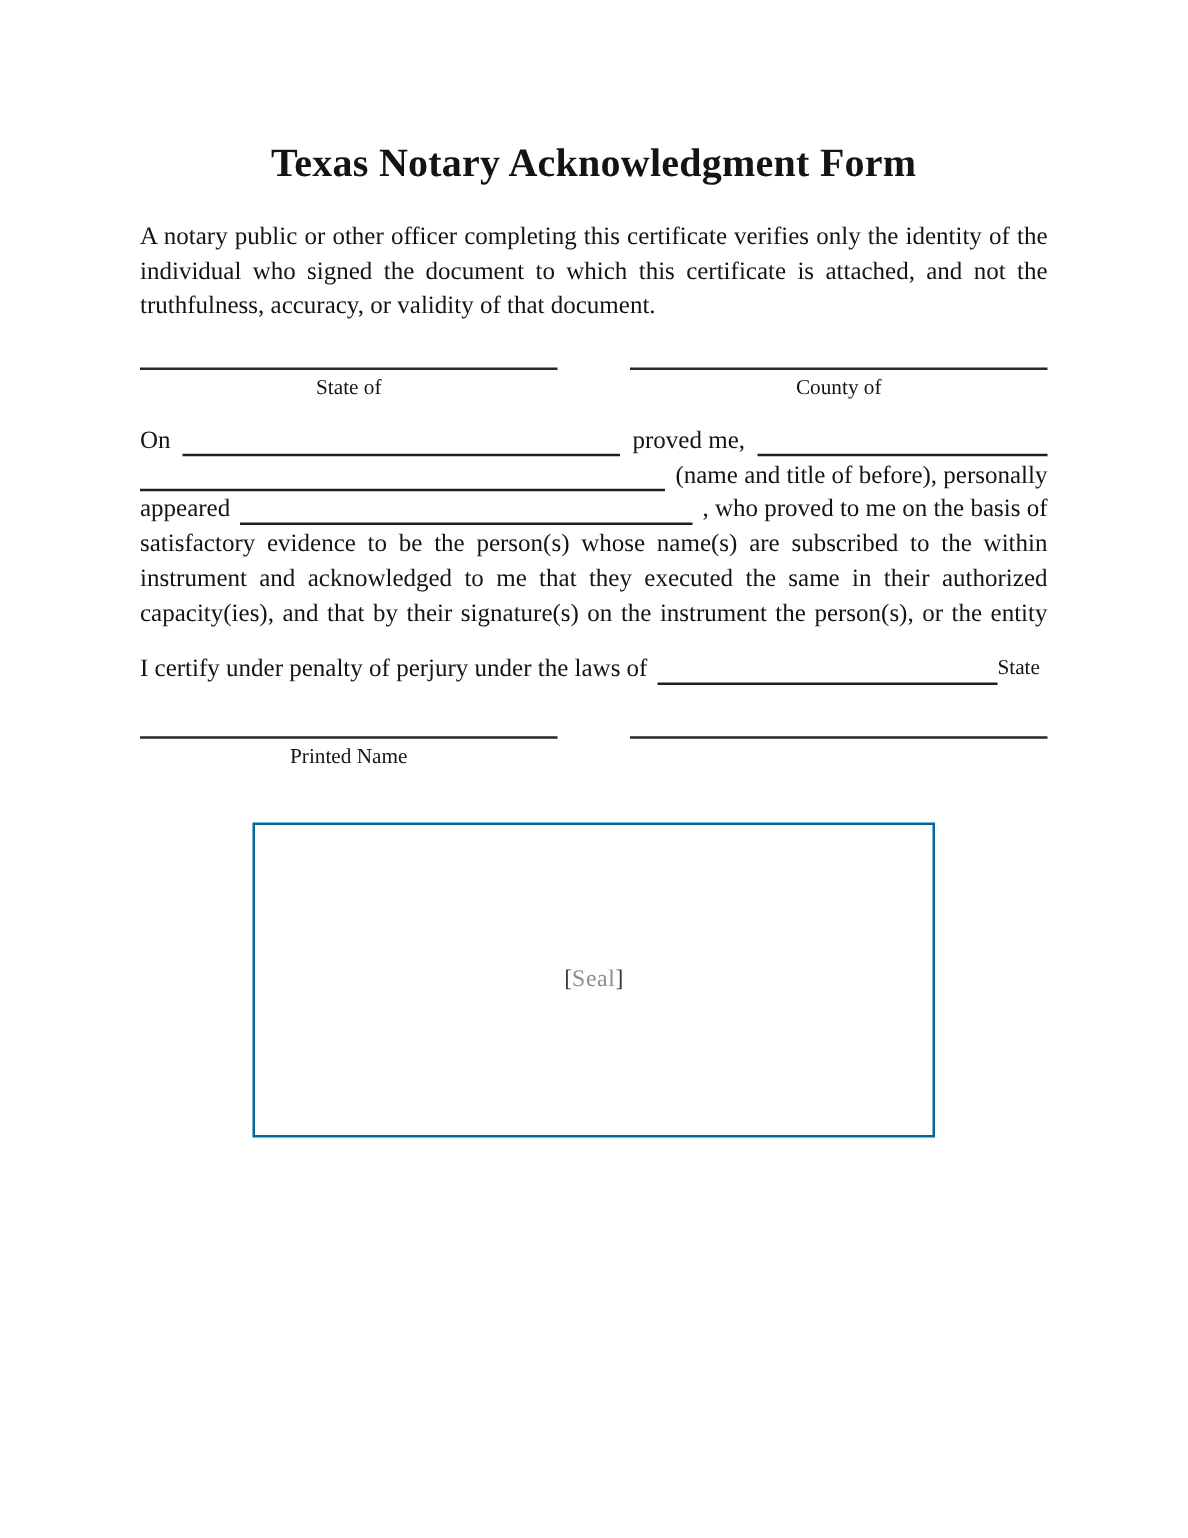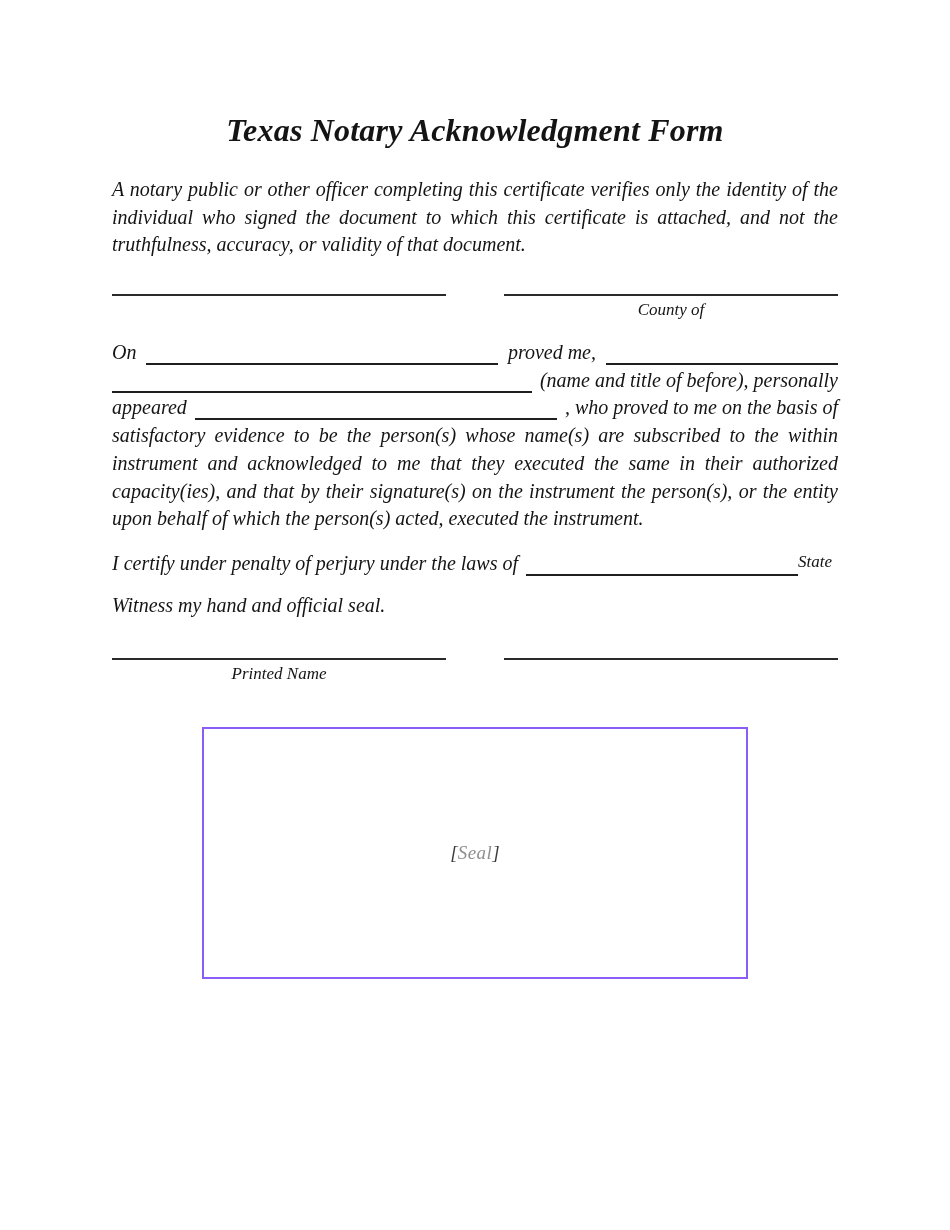--- a/index.html
+++ b/index.html
@@ -4,21 +4,20 @@
 <style>
   html, body { margin: 0; padding: 0; background: #ffffff; }
   .page {
     position: relative;
     width: 950px;
     height: 1156px;
     background: #ffffff;
     font-family: "Liberation Serif", "DejaVu Serif", serif;
     color: #141414;
     overflow: hidden;
-    font-style: italic;
   }
   .content { padding: 0 112px; }
 
   .title {
     margin: 0;
     padding-top: 112px;
     text-align: center;
     font-size: 32px;
     font-weight: 700;
     letter-spacing: 0.2px;
@@ -63,21 +62,21 @@
   .blank-wrap { flex: 1; display: flex; flex-direction: row; margin-left: 8px; max-width: 306px; }
   .blank-wrap .blank { width: 100%; }
   .blank-wrap .col-label { padding-top: 1px; }
 
   .statement { margin-top: 5px; }
   .witness { margin-top: 14px; }
 
   .seal-box {
     width: 542px;
     height: 248px;
-    border: 2px solid #8b5cf6;
+    border: 2px solid #0369a1;
     margin: 42px auto 0;
     display: flex;
     align-items: center;
     justify-content: center;
     font-size: 19px;
   }
   .seal-bracket { color: #3a3a3a; }
   .seal-word { color: #8f8f8f; letter-spacing: 0.5px; }
 
   .footer {
@@ -101,20 +100,21 @@
 
     <div class="para intro">
       <div class="j">A notary public or other officer completing this certificate verifies only the identity of the</div>
       <div class="j">individual who signed the document to which this certificate is attached, and not the</div>
       <div>truthfulness, accuracy, or validity of that document.</div>
     </div>
 
     <div class="two-col row-jurisdiction">
       <div class="col">
         <div class="blankline"></div>
+        <div class="col-label">State of</div>
       </div>
       <div class="col">
         <div class="blankline"></div>
         <div class="col-label">County of</div>
       </div>
     </div>
 
     <div class="para main-para">
       <div class="fline">
         <span class="txt">On</span>
@@ -127,33 +127,31 @@
         <span class="txt">(name and title of before), personally</span>
       </div>
       <div class="fline">
         <span class="txt">appeared</span>
         <span class="blank grow ml8 mr8"></span>
         <span class="txt">, who proved to me on the basis of</span>
       </div>
       <div class="j">satisfactory evidence to be the person(s) whose name(s) are subscribed to the within</div>
       <div class="j">instrument and acknowledged to me that they executed the same in their authorized</div>
       <div class="j">capacity(ies), and that by their signature(s) on the instrument the person(s), or the entity</div>
-      <div>upon behalf of which the person(s) acted, executed the instrument.</div>
     </div>
 
     <div class="certify-row">
       <span class="txt">I certify under penalty of perjury under the laws of</span>
       <span class="blank-wrap">
         <span class="blank"></span>
         <span class="col-label">State</span>
       </span>
     </div>
 
 
-    <div class="para witness">Witness my hand and official seal.</div>
 
     <div class="two-col row-signatures">
       <div class="col">
         <div class="blankline"></div>
         <div class="col-label">Printed Name</div>
       </div>
       <div class="col">
         <div class="blankline"></div>
       </div>
     </div>

